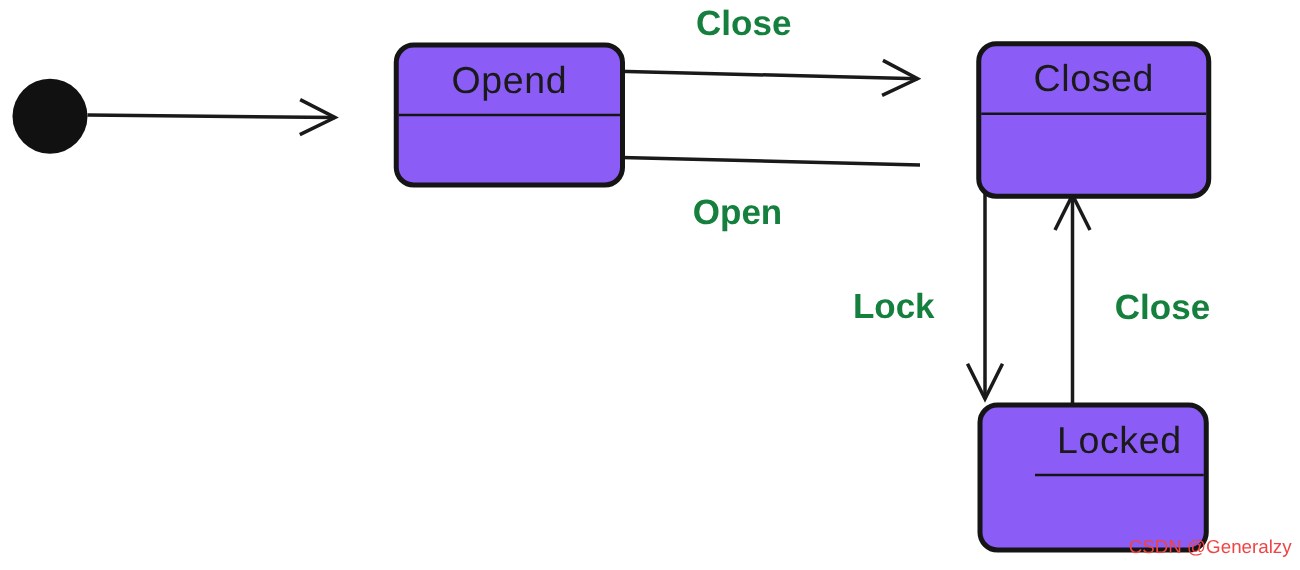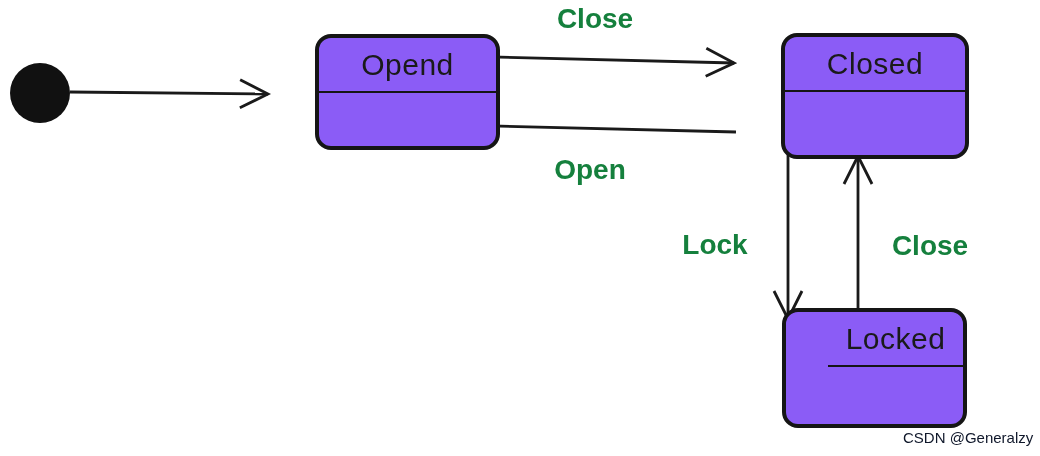--- a/index.html
+++ b/index.html
@@ -49,21 +49,21 @@
     font-size: 28px;
     line-height: 36px;
     color: #15803d;
     text-align: center;
     white-space: nowrap;
     font-weight: bold;
   }
   .watermark {
     position: absolute;
     font-size: 15px;
-    color: #0f172a;
+    color: #ef4444;
     white-space: nowrap;
   }
 </style>
 </head>
 <body>
 
 <div class="canvas">
 
   <svg class="arrow-layer" width="1040" height="456" viewBox="0 0 1040 456" xmlns="http://www.w3.org/2000/svg">
     <defs>
@@ -88,21 +88,21 @@
   <div class="state" style="left:270px; top:34px; width:185px; height:116px;">
     <div class="state-title">Opend</div>
     <div class="state-body"></div>
   </div>
 
   <div class="state" style="left:736px; top:33px; width:188px; height:126px;">
     <div class="state-title">Closed</div>
     <div class="state-body"></div>
   </div>
 
-  <div class="state" style="left:737px; top:308px; width:185px; height:120px;padding-left:42px;">
+  <div class="state" style="left:737px; top:322px; width:185px; height:120px;padding-left:42px;">
     <div class="state-title">Locked</div>
     <div class="state-body"></div>
   </div>
 
   <span class="edge-label" style="left:545px; top:1px; width:100px;">Close</span>
 
   <span class="edge-label" style="left:540px; top:152px; width:100px;">Open</span>
 
   <span class="edge-label" style="left:675px; top:227px; width:80px;">Lock</span>
 

